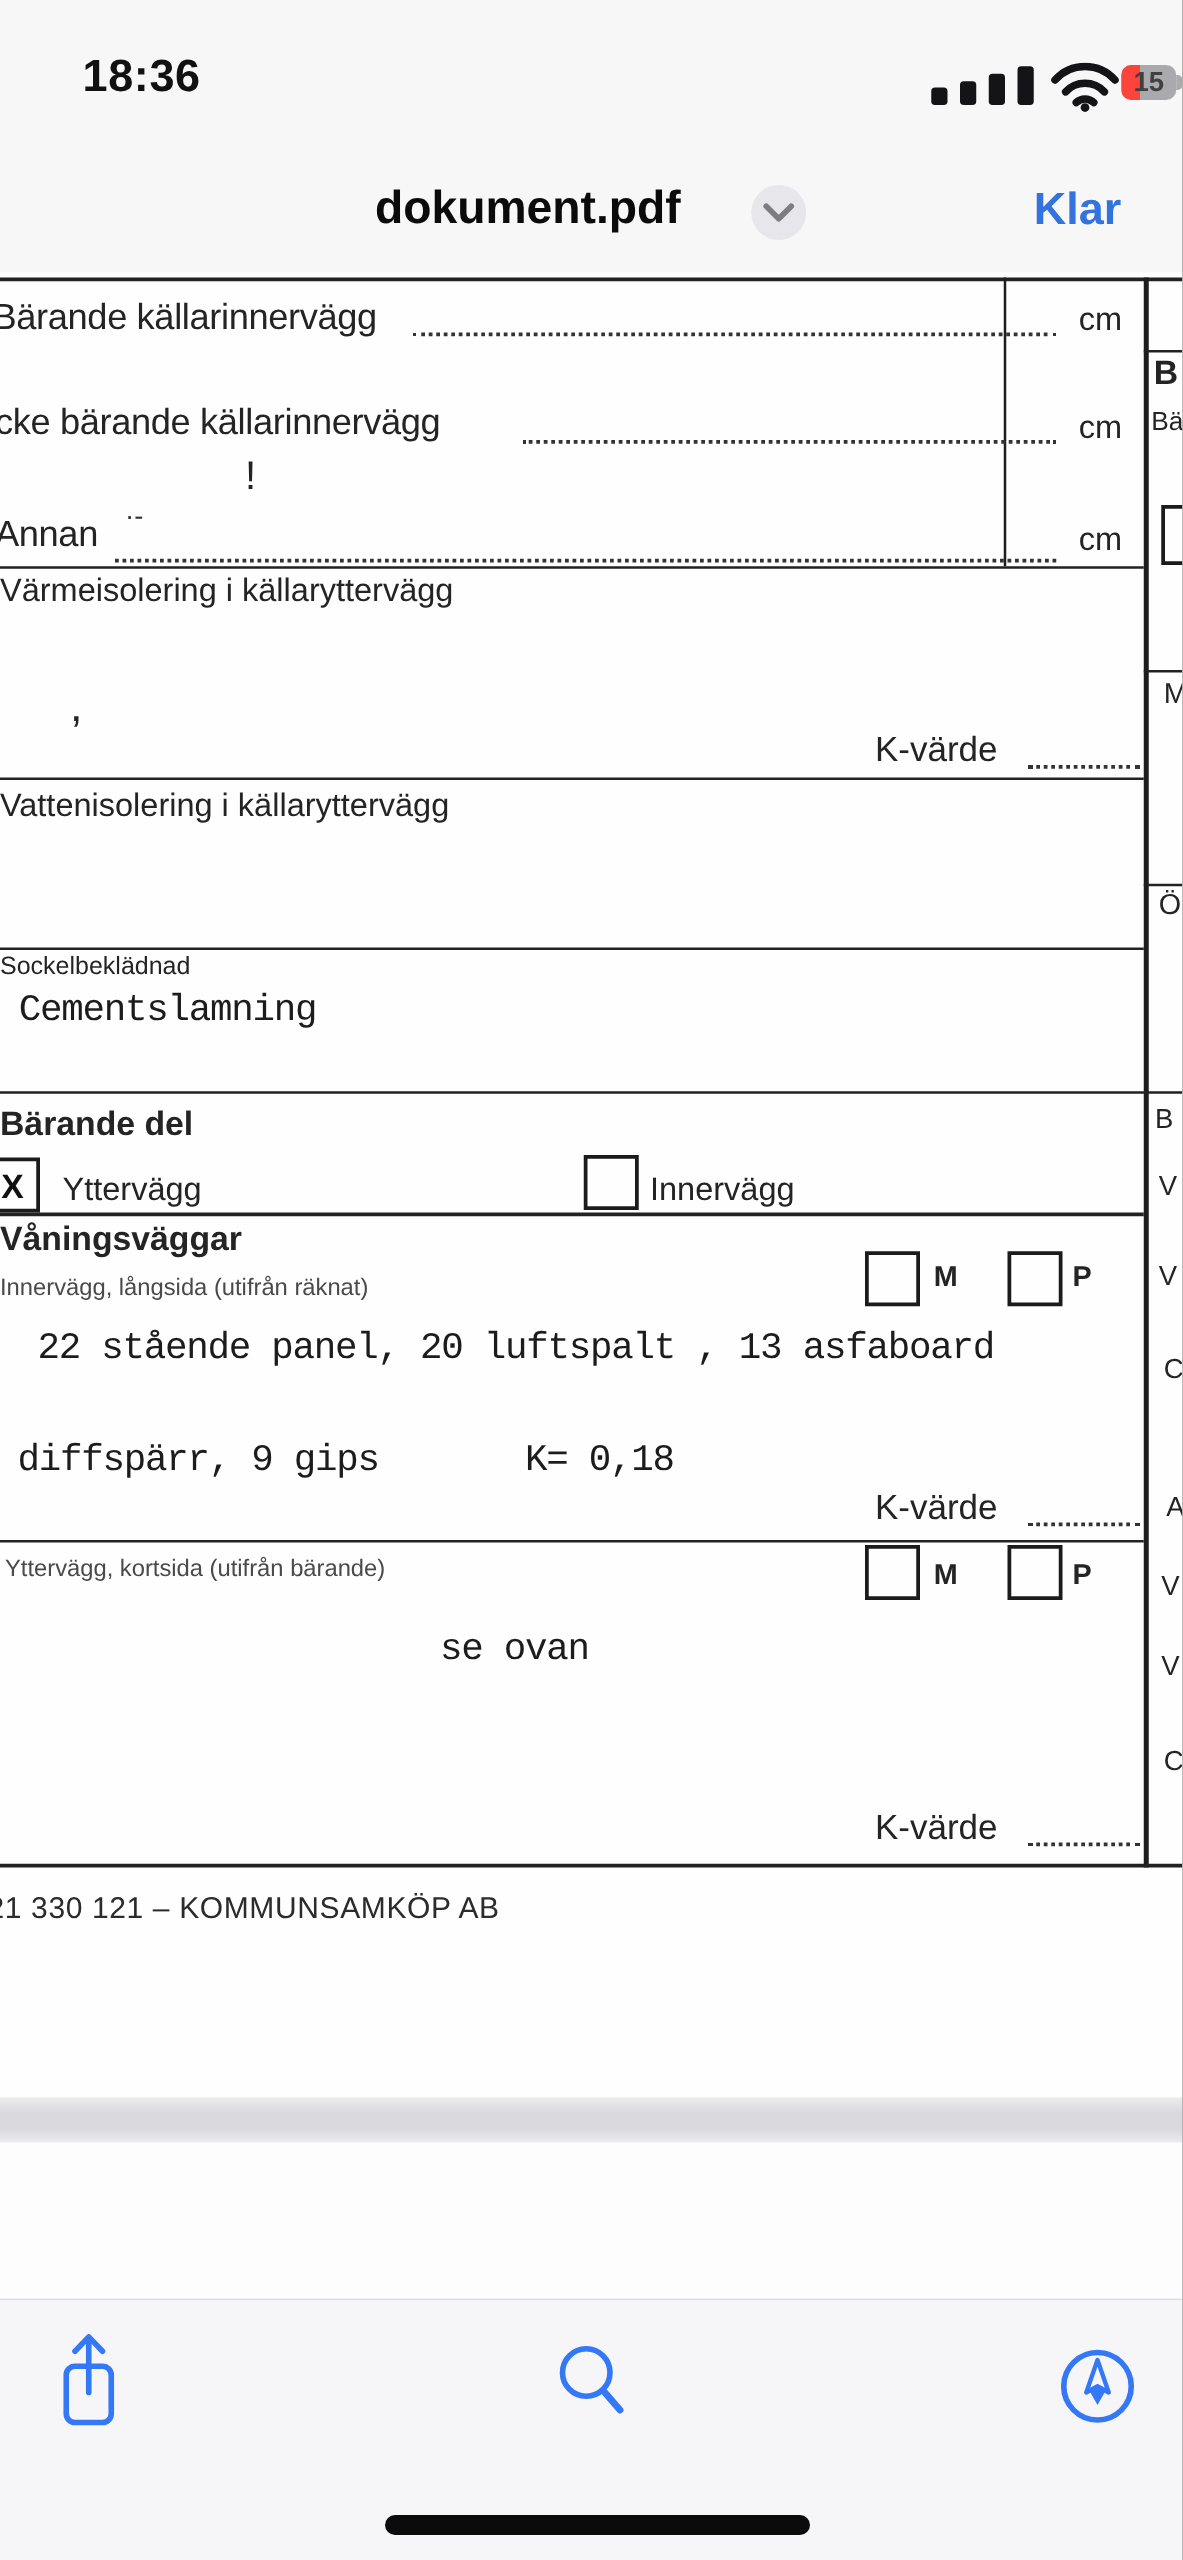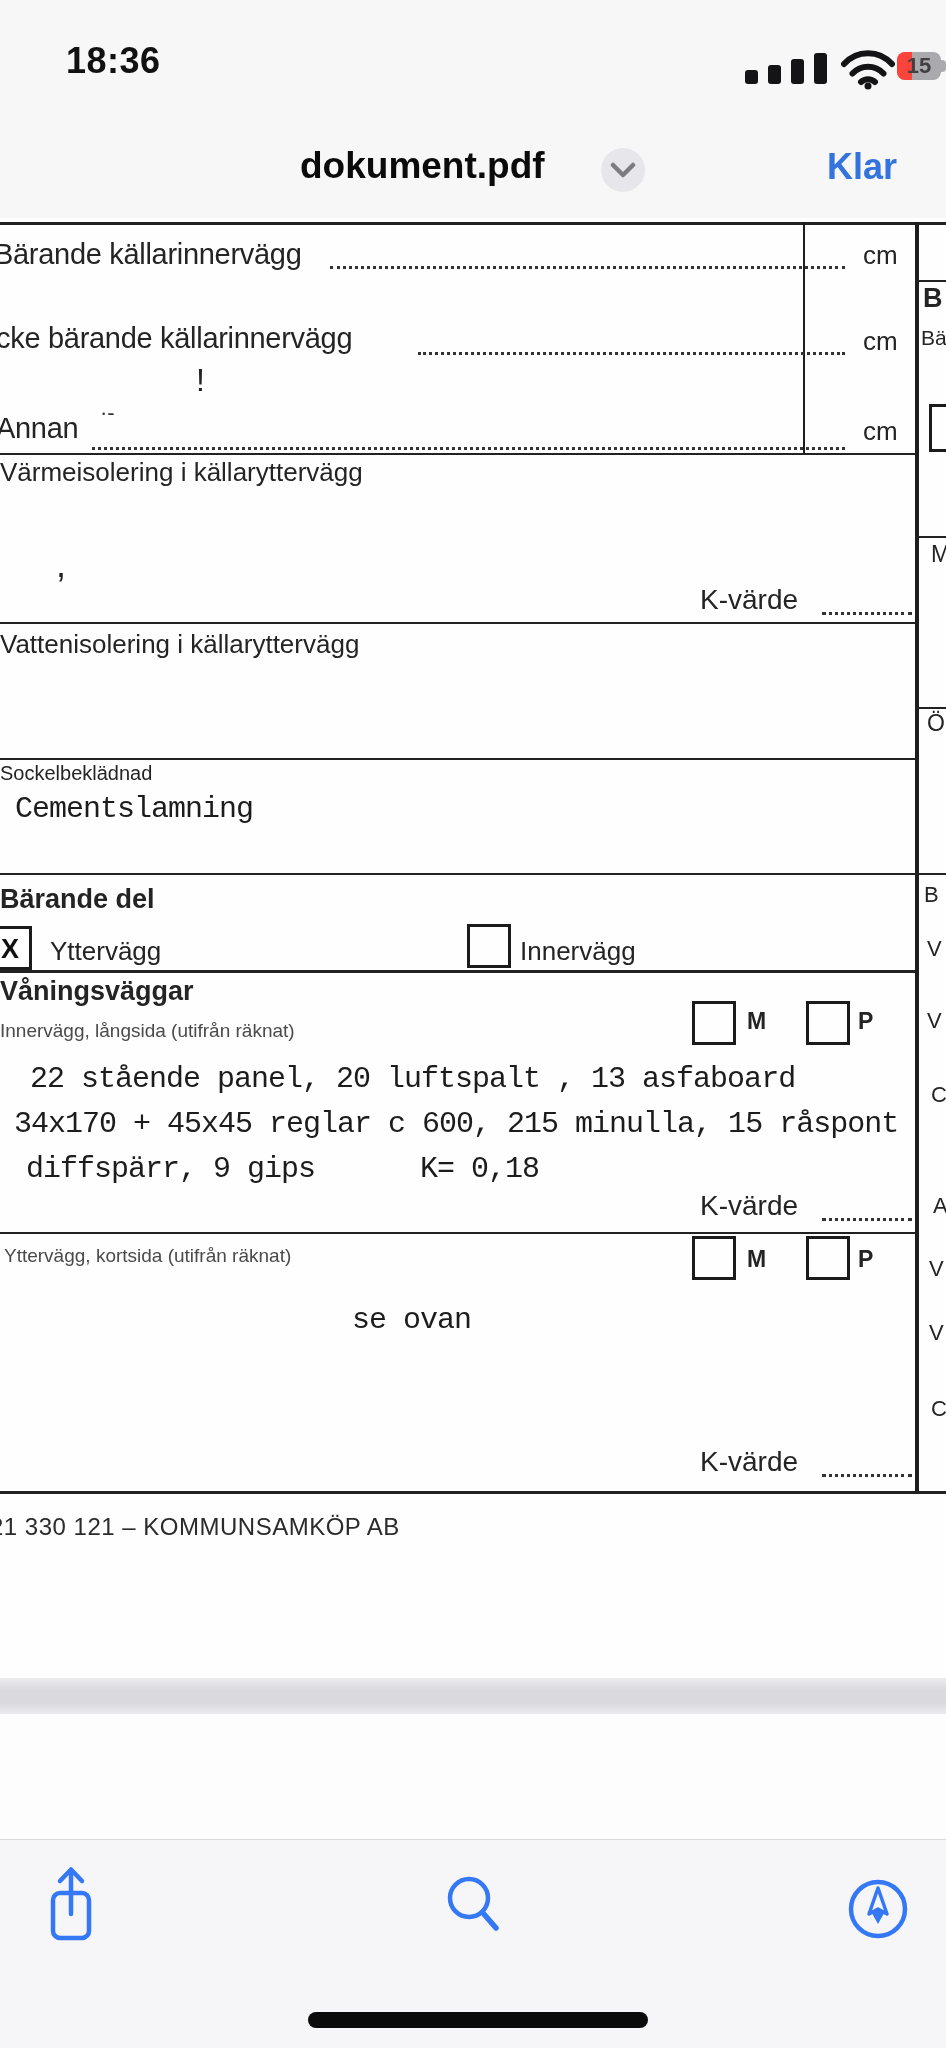--- a/index.html
+++ b/index.html
@@ -129,27 +129,26 @@
     <span class="abs lbl-md" style="left:520px;top:718px;">Innervägg</span>
 
     <span class="abs lbl-head" style="left:0;top:758px;">Våningsväggar</span>
     <span class="abs lbl-faded" style="left:0;top:802px;">Innervägg, långsida (utifrån räknat)</span>
     <div class="ck" style="left:692px;top:783px;"></div>
     <span class="abs mp" style="left:747px;top:790px;">M</span>
     <div class="ck" style="left:806px;top:783px;"></div>
     <span class="abs mp" style="left:858px;top:790px;">P</span>
 
     <span class="abs typed" style="left:30px;top:844px;">22 stående panel, 20 luftspalt , 13 asfaboard</span>
-    <span class="abs typed" style="left:14px;top:889px;">34x170 + 45x45 reglar c 600, 215 minulla, 15 råspont</span>
-    <span class="abs typed" style="left:14px;top:934px;margin-left:12px;">diffspärr, 9 gips</span>
+    <span class="abs typed" style="left:14px;top:934px;">diffspärr, 9 gips</span>
     <span class="abs typed" style="left:420px;top:934px;">K= 0,18</span>
     <span class="abs kv" style="left:700px;top:972px;">K-värde</span>
     <div class="dots" style="left:822px;top:1000px;width:90px;"></div>
 
-    <span class="abs lbl-faded" style="left:4px;top:1027px;">Yttervägg, kortsida (utifrån räknat)</span>
+    <span class="abs lbl-faded" style="left:4px;top:1027px;">Yttervägg, kortsida (utifrån bärande)</span>
     <div class="ck" style="left:692px;top:1018px;"></div>
     <span class="abs mp" style="left:747px;top:1028px;">M</span>
     <div class="ck" style="left:806px;top:1018px;"></div>
     <span class="abs mp" style="left:858px;top:1028px;">P</span>
     <span class="abs typed" style="left:352px;top:1085px;">se ovan</span>
     <span class="abs kv" style="left:700px;top:1228px;">K-värde</span>
     <div class="dots" style="left:822px;top:1256px;width:90px;"></div>
 
     <span class="abs" style="left:-10px;top:1295px;font-size:24px;letter-spacing:.5px;color:#2b2b2b;white-space:nowrap;">21 330 121 – KOMMUNSAMKÖP AB</span>
 

